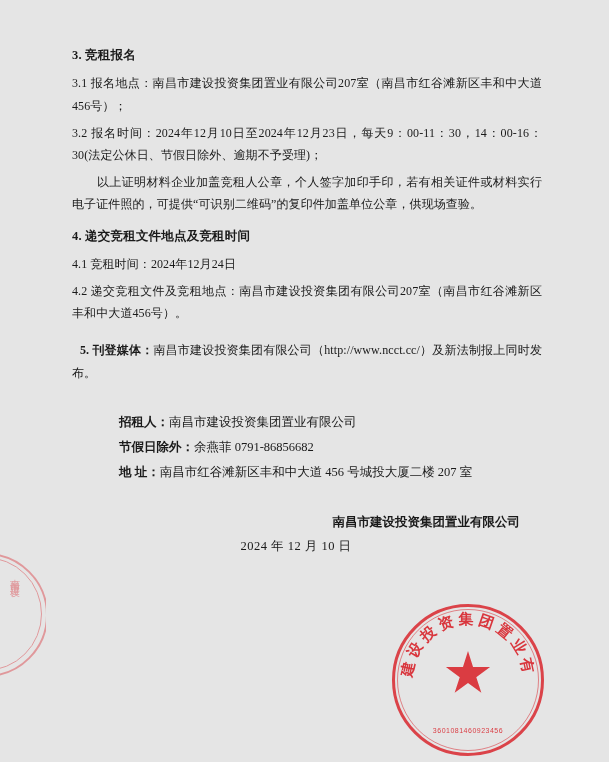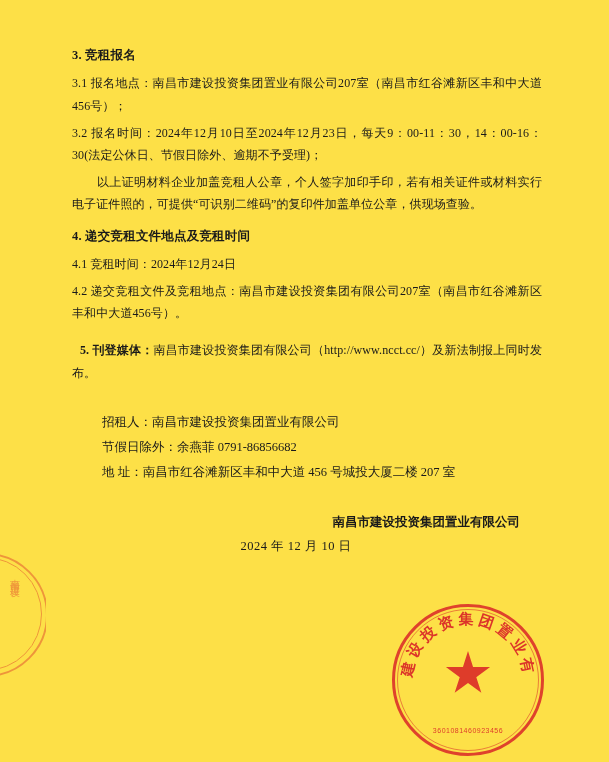--- a/index.html
+++ b/index.html
@@ -13,21 +13,21 @@
     position: relative;
     overflow: hidden;
     font-family: "Liberation Serif", "DejaVu Serif", serif;
     color: #1a1a1a;
   }
   .page {
     position: absolute;
     inset: 0;
     width: 609px;
     height: 762px;
-    background: #fde047;
+    background: #e5e5e5;
   }
   .content {
     position: absolute;
     left: 72px;
     top: 46px;
     width: 470px;
   }
   .h-sec {
     font-size: 12.5px;
     font-weight: bold;
@@ -54,21 +54,22 @@
   .sign-block {
     margin-top: 26px;
     padding-left: 30px;
   }
   .sign-line {
     font-size: 12.5px;
     line-height: 2.0;
     margin: 0;
   }
   .sign-line .lbl {
-    font-weight: normal;
+    font-weight: bold;
+    margin-left: 17px;
   }
   .closing {
     margin-top: 26px;
     text-align: right;
     padding-right: 22px;
   }
   .closing .c-line {
     font-size: 12.5px;
     line-height: 1.9;
     margin: 0;

